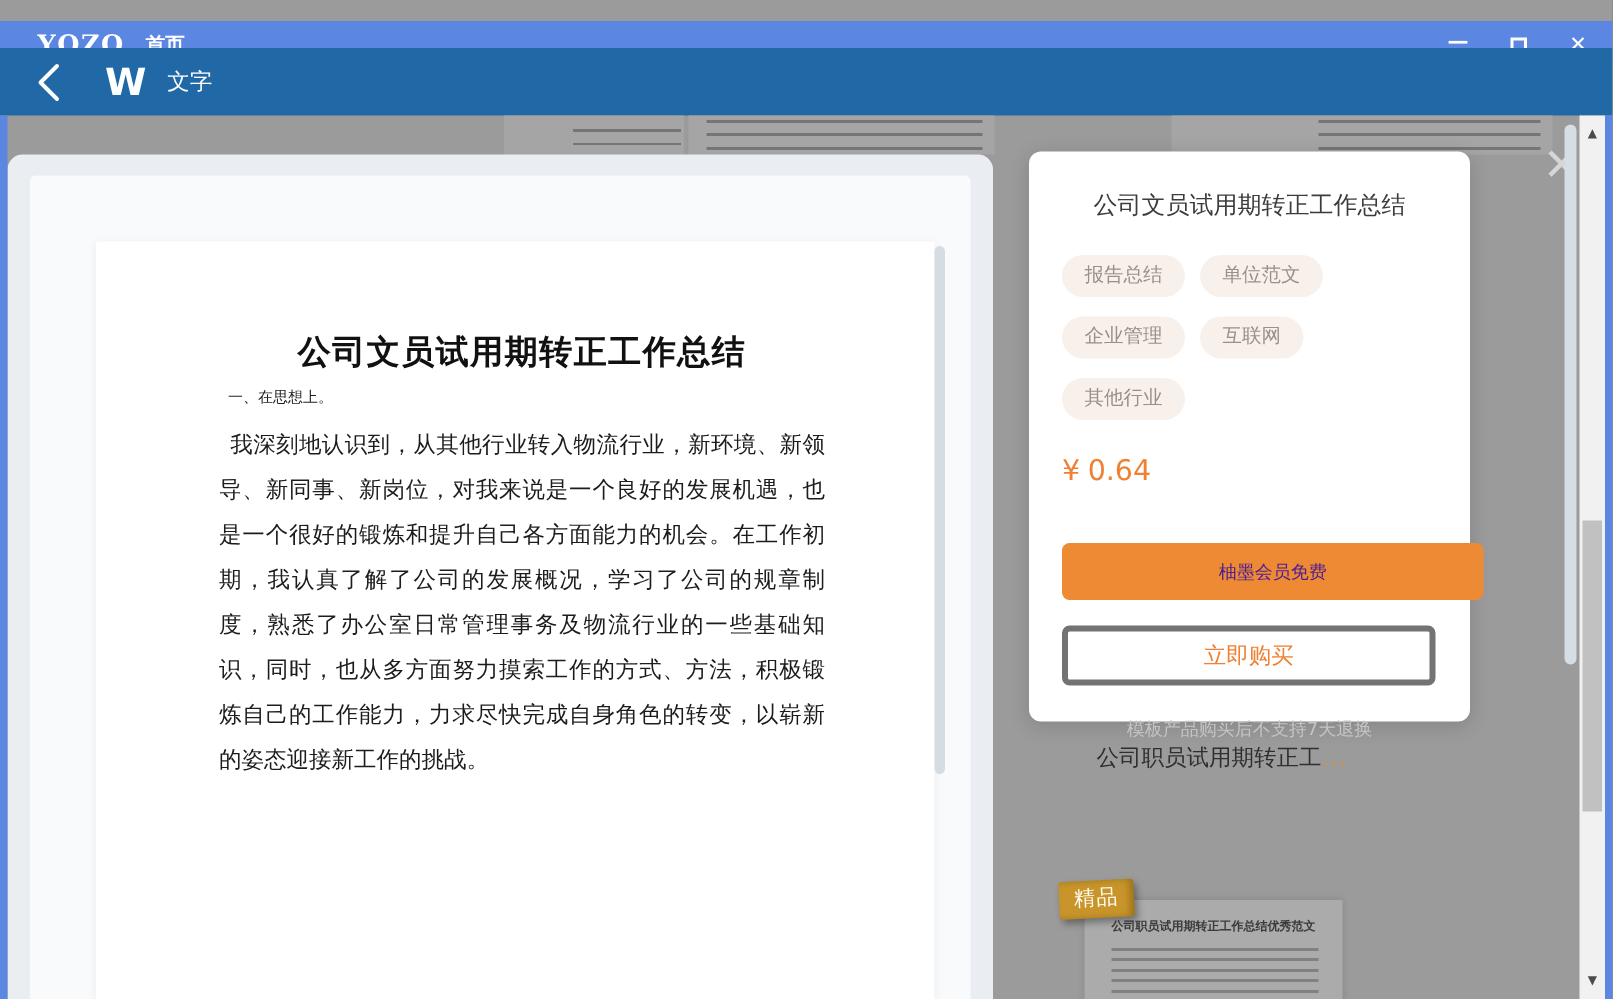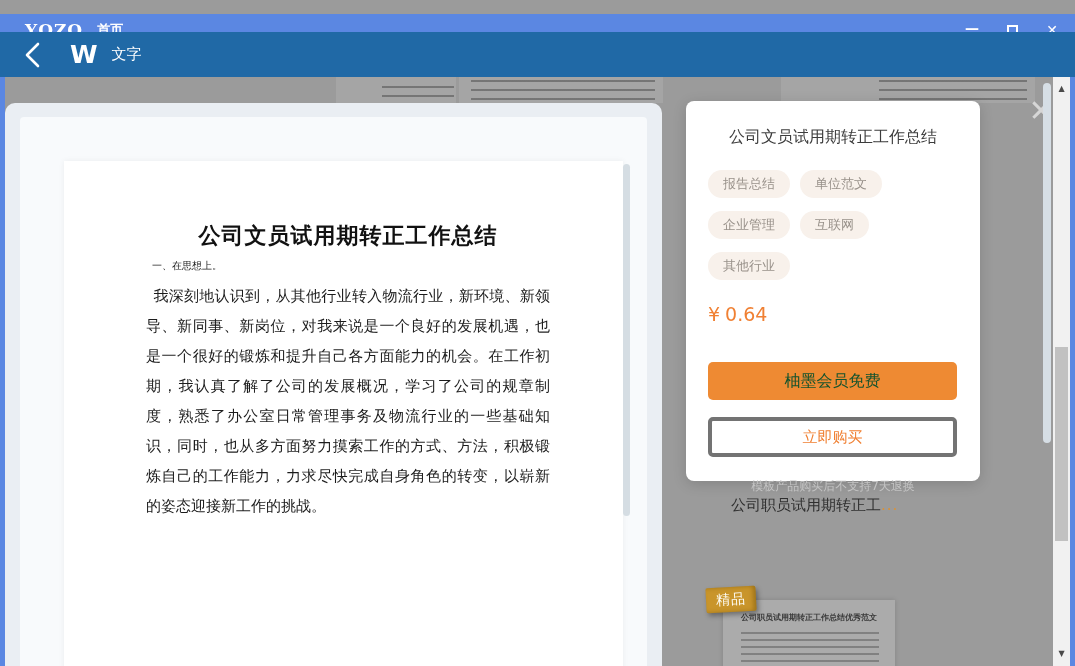--- a/index.html
+++ b/index.html
@@ -40,21 +40,21 @@
   .doc-p1 { margin-top:11px; }
   .doc-h1 { font-size:10px; line-height:30px; text-indent:0.6em; }
   .doc-p2 { text-indent:0.5em; }
 
   
   .card { position:absolute; left:686px; top:101px; width:294px; height:380px; background:#fff; border-radius:8px; box-shadow:0 3px 14px rgba(0,0,0,.15); padding:0 22px; }
   .card-title { margin-top:26px; text-align:center; font-size:16px; color:#3c3c3c; }
   .tags { margin-top:22px; display:flex; flex-wrap:wrap; gap:13px 10px; width:250px; }
   .tag { background:#f8f1eb; color:#98918a; font-size:13px; line-height:28px; padding:0 15px; border-radius:15px; white-space:nowrap; }
   .price { margin-top:23px; color:#f08033; font-size:19px; font-weight:500; display:flex; align-items:baseline; gap:5px; }
-  .btn-member { margin-top:37px; width:249px; height:38px; background:#ee8a33; border:none; border-radius:5px; color:#14532d; font-size:16px; font-family:inherit; display:block; cursor:pointer; }
+  .btn-member { margin-top:37px; width:281px; height:38px; background:#ee8a33; border:none; border-radius:5px; color:#4c1d95; font-size:12px; font-family:inherit; display:block; cursor:pointer; }
   .btn-buy { margin-top:17px; width:249px; height:40px; background:#fff; border:4px solid #737373; border-radius:5px; color:#f08033; font-size:15px; font-family:inherit; display:block; cursor:pointer; }
   .card-note { margin-top:21px; text-align:center; color:#c4c4c4; font-size:12px; }
 
   .close-icon { position:absolute; left:1024px; top:94px; width:34px; height:34px; color:#d6d6d6; font-size:30px; line-height:34px; text-align:center; font-weight:300; cursor:pointer; }
 
   
   .related-title { position:absolute; left:731px; top:496px; font-size:15px; color:#2f2f2f; }
   .related-title .dots { color:#d8923a; letter-spacing:1px; }
 
   .thumb { position:absolute; left:723px; top:600px; width:172px; height:85px; background:#ababab; box-shadow:0 0 5px rgba(0,0,0,.15); }

